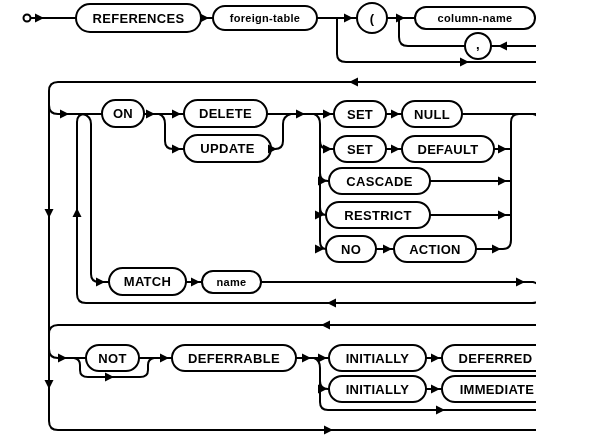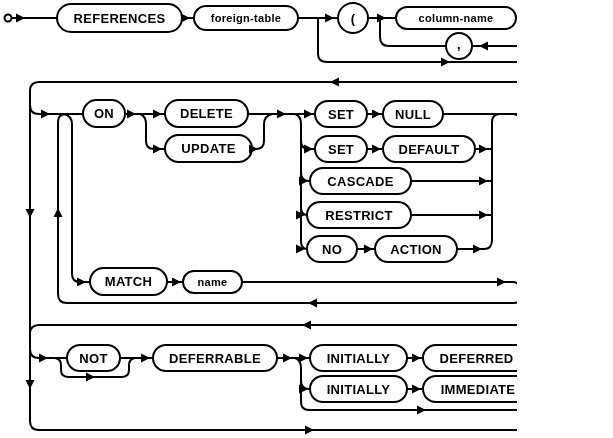--- a/index.html
+++ b/index.html
@@ -1,16 +1,16 @@
 <!DOCTYPE html>
 <html><head>
 <meta charset="utf-8">
 <style>
   html,body{margin:0;padding:0;background:#ffffff;}
-  #stage{width:517px;height:438px;position:relative;background:#fff;overflow:hidden;}
+  #stage{width:517px;height:438px;position:relative;background:#fff;overflow:hidden;margin-left:19px;}
   svg{display:block;}
   svg .rail{fill:none;stroke:#000;stroke-width:2;}
   svg .pill{fill:#fff;stroke:#000;stroke-width:2;}
   svg .arrow{fill:#000;stroke:none;}
   svg .term{fill:#fff;stroke:#000;stroke-width:2;}
   svg text{font-family:"Liberation Sans","DejaVu Sans",sans-serif;font-weight:bold;fill:#000;
            text-anchor:middle;letter-spacing:.3px;}
   svg text.kw{font-size:13px;}
   svg text.nt{font-size:11px;}
   svg text.punct{font-size:13px;}

